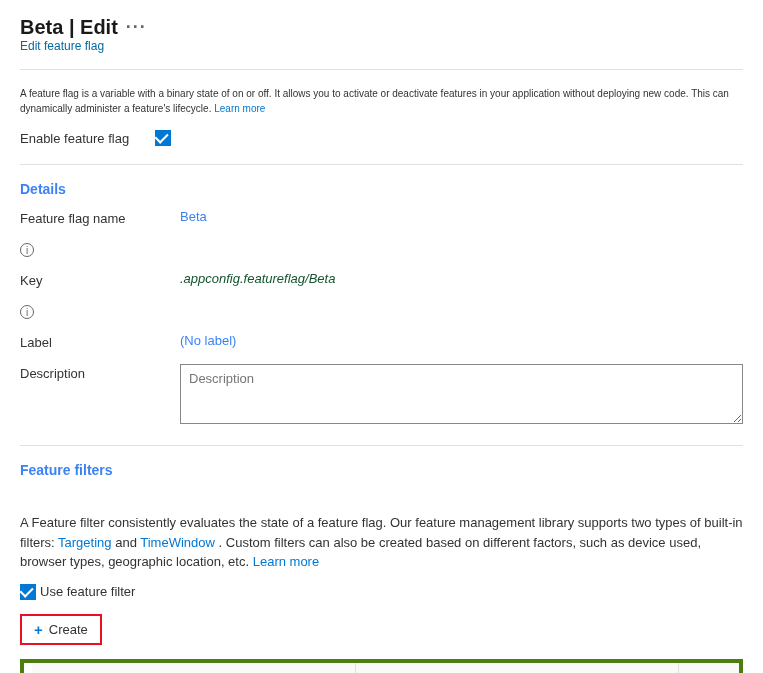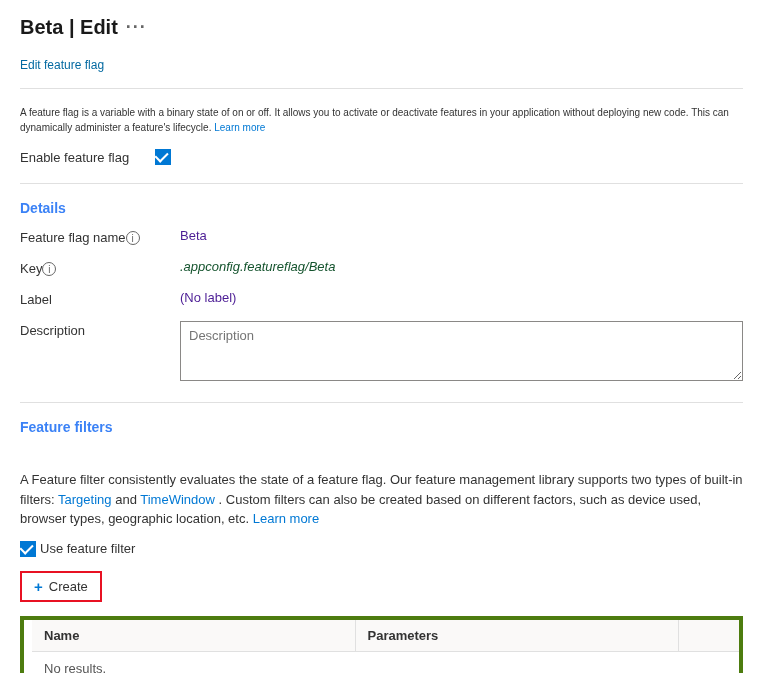--- a/index.html
+++ b/index.html
@@ -12,21 +12,21 @@
       min-height: 673px;
       padding: 16px 20px;
     }
     .page-title {
       font-size: 20px;
       font-weight: 600;
       color: #1a1a1a;
       display: flex;
       align-items: center;
       gap: 8px;
-      margin-bottom: 19px;
+      margin-bottom: 0;
     }
     .page-subtitle {
       font-size: 12px;
       color: #0369a1;
       margin-bottom: 14px;
     }
     .ellipsis {
       font-size: 18px;
       color: #666;
       cursor: pointer;
@@ -80,40 +80,41 @@
       grid-template-columns: 160px 1fr;
       row-gap: 14px;
       margin-bottom: 18px;
       max-width: 730px;
     }
     .field-label {
       font-size: 13px;
       color: #333;
       display: flex;
       align-items: flex-start;
-      gap: 0;
+      gap: 16px;
       padding-top: 2px;
+      flex-direction: column;
     }
     .info-icon {
       width: 14px;
       height: 14px;
       border: 1px solid #666;
       border-radius: 50%;
       display: inline-flex;
       align-items: center;
       justify-content: center;
       font-size: 10px;
       color: #666;
       cursor: pointer;
       flex-shrink: 0;
       margin-top: 1px;
     }
     .field-value {
       font-size: 13px;
-      color: #4c1d95;
+      color: #3b82f6;
     }
     .field-value.italic { font-style: italic; color: #14532d; }
     .description-input {
       width: 100%;
       max-width: 565px;
       height: 60px;
       border: 1px solid #8a8886;
       padding: 6px 8px;
       font-size: 13px;
       color: #aaa;

